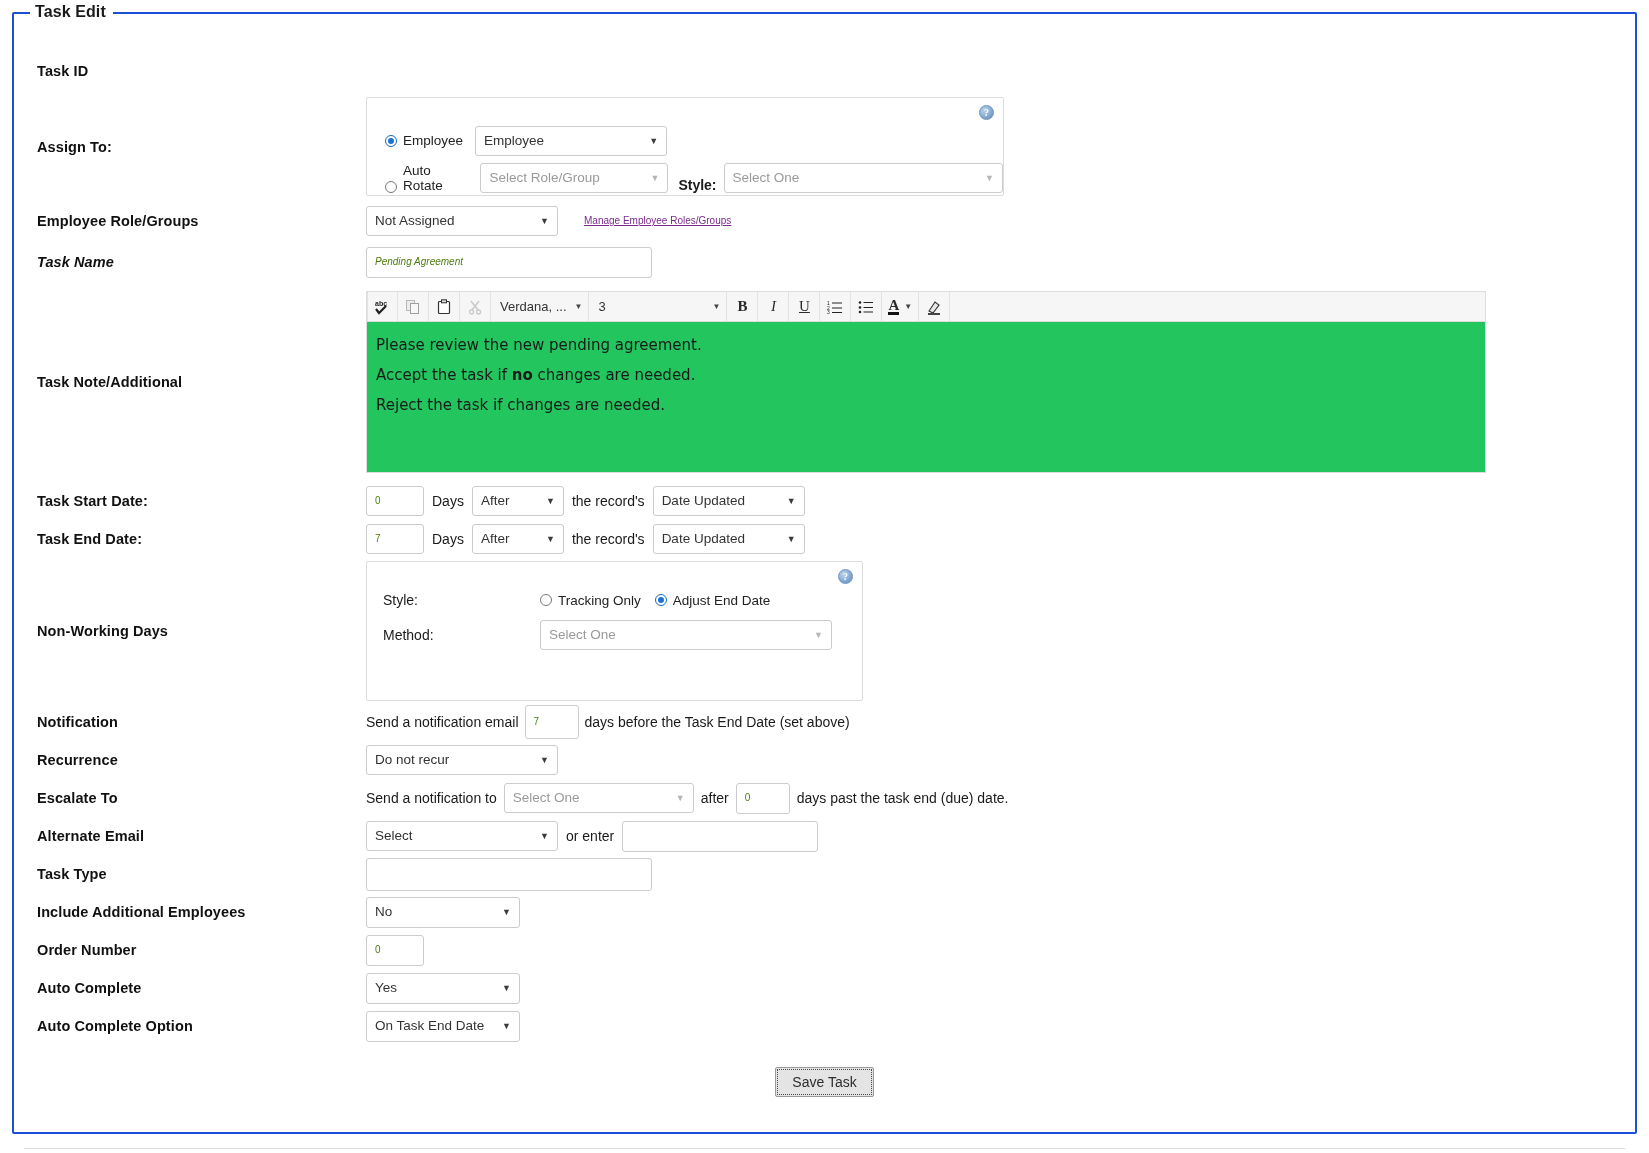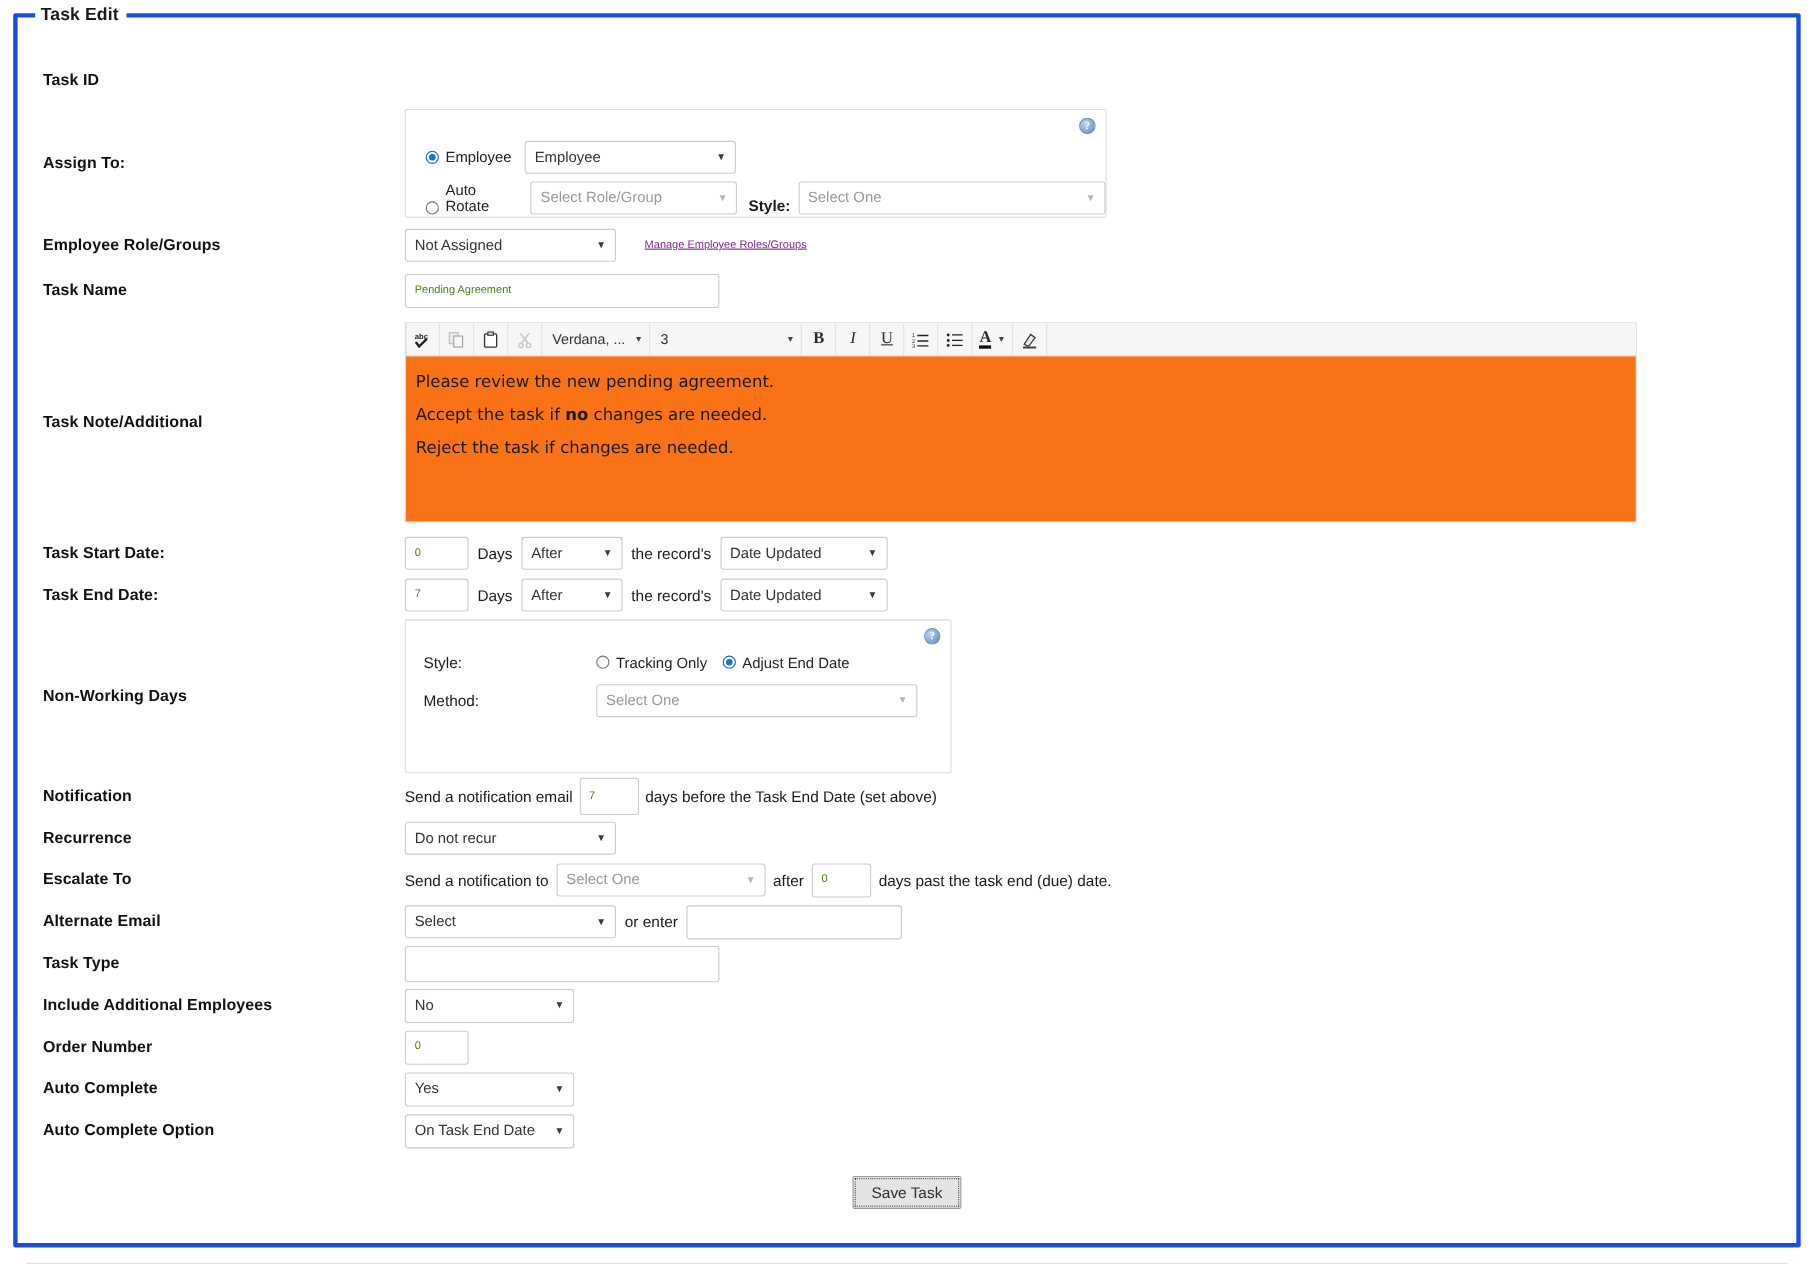--- a/index.html
+++ b/index.html
@@ -7,21 +7,21 @@
     margin: 0; padding: 0;
     background: #ffffff;
     font-family: "Liberation Sans", sans-serif;
   }
   body { width: 1649px; height: 1153px; overflow: hidden; }
 
   .page { padding: 10px 12px 0 12px; }
 
   
   .fieldset {
-    border: 4px solid #1d4ed8;
+    border: 2px solid #1d4ed8;
     border-radius: 2px;
     margin: 2px 0 0 0;
     padding: 0 0 22px 0;
     position: relative;
     height: 1122px;
   }
   .legend {
     position: absolute;
     top: -11px; left: 16px;
     background: #ffffff;
@@ -124,21 +124,21 @@
   .tb.dim { color: #c6c6c6; }
   .tb.font { min-width: 92px; justify-content: flex-start; padding-left: 9px; font-size: 13px; color: #333; }
   .tb.size { min-width: 138px; justify-content: flex-start; padding-left: 9px; font-size: 13px; color: #333; }
   .tb .caret { font-size: 8px; margin-left: auto; padding-left: 8px; color: #444; }
   .tb .caret2 { font-size: 8px; margin-left: 5px; color: #444; }
   .tb b { font-family: "Liberation Serif", serif; font-size: 15px; }
   .tb i { font-family: "Liberation Serif", serif; font-size: 15px; }
   .tb u { font-family: "Liberation Serif", serif; font-size: 15px; }
   .tb .aletter { font-family: "Liberation Serif", serif; font-weight: bold; font-size: 15px; border-bottom: 3px solid #111; line-height: 14px; }
   .editor-body {
-    background: #f97316;
+    background: #22c55e;
     height: 150px;
     padding: 14px 10px 0 9px;
   }
   .editor-body p { margin: 0 0 12px 0; font-size: 15px; color: #1a1a1a; font-family: "DejaVu Sans", sans-serif; }
 
   .link {
     color: #7a2a8c; font-size: 10px;
     text-decoration: underline; cursor: pointer;
     margin-left: 26px;
   }
@@ -206,21 +206,21 @@
       <div class="label">Employee Role/Groups</div>
       <div class="ctl">
         <span class="sel" style="width:192px;">
           <span>Not Assigned</span>
           <span class="arrow">▼</span>
         </span>
         <span class="link">Manage Employee Roles/Groups</span>
       </div>
     </div>
 
-    <div class="row" style="height:40px;">
+    <div class="row" style="height:40px;font-style:italic;">
       <div class="label">Task Name</div>
       <div class="ctl">
         <span class="inp" style="width:286px; height:31px;">
           <span class="val">Pending Agreement</span>
         </span>
       </div>
     </div>
 
     <div class="row" style="height:200px; align-items:center;">
       <div class="label">Task Note/Additional</div>

